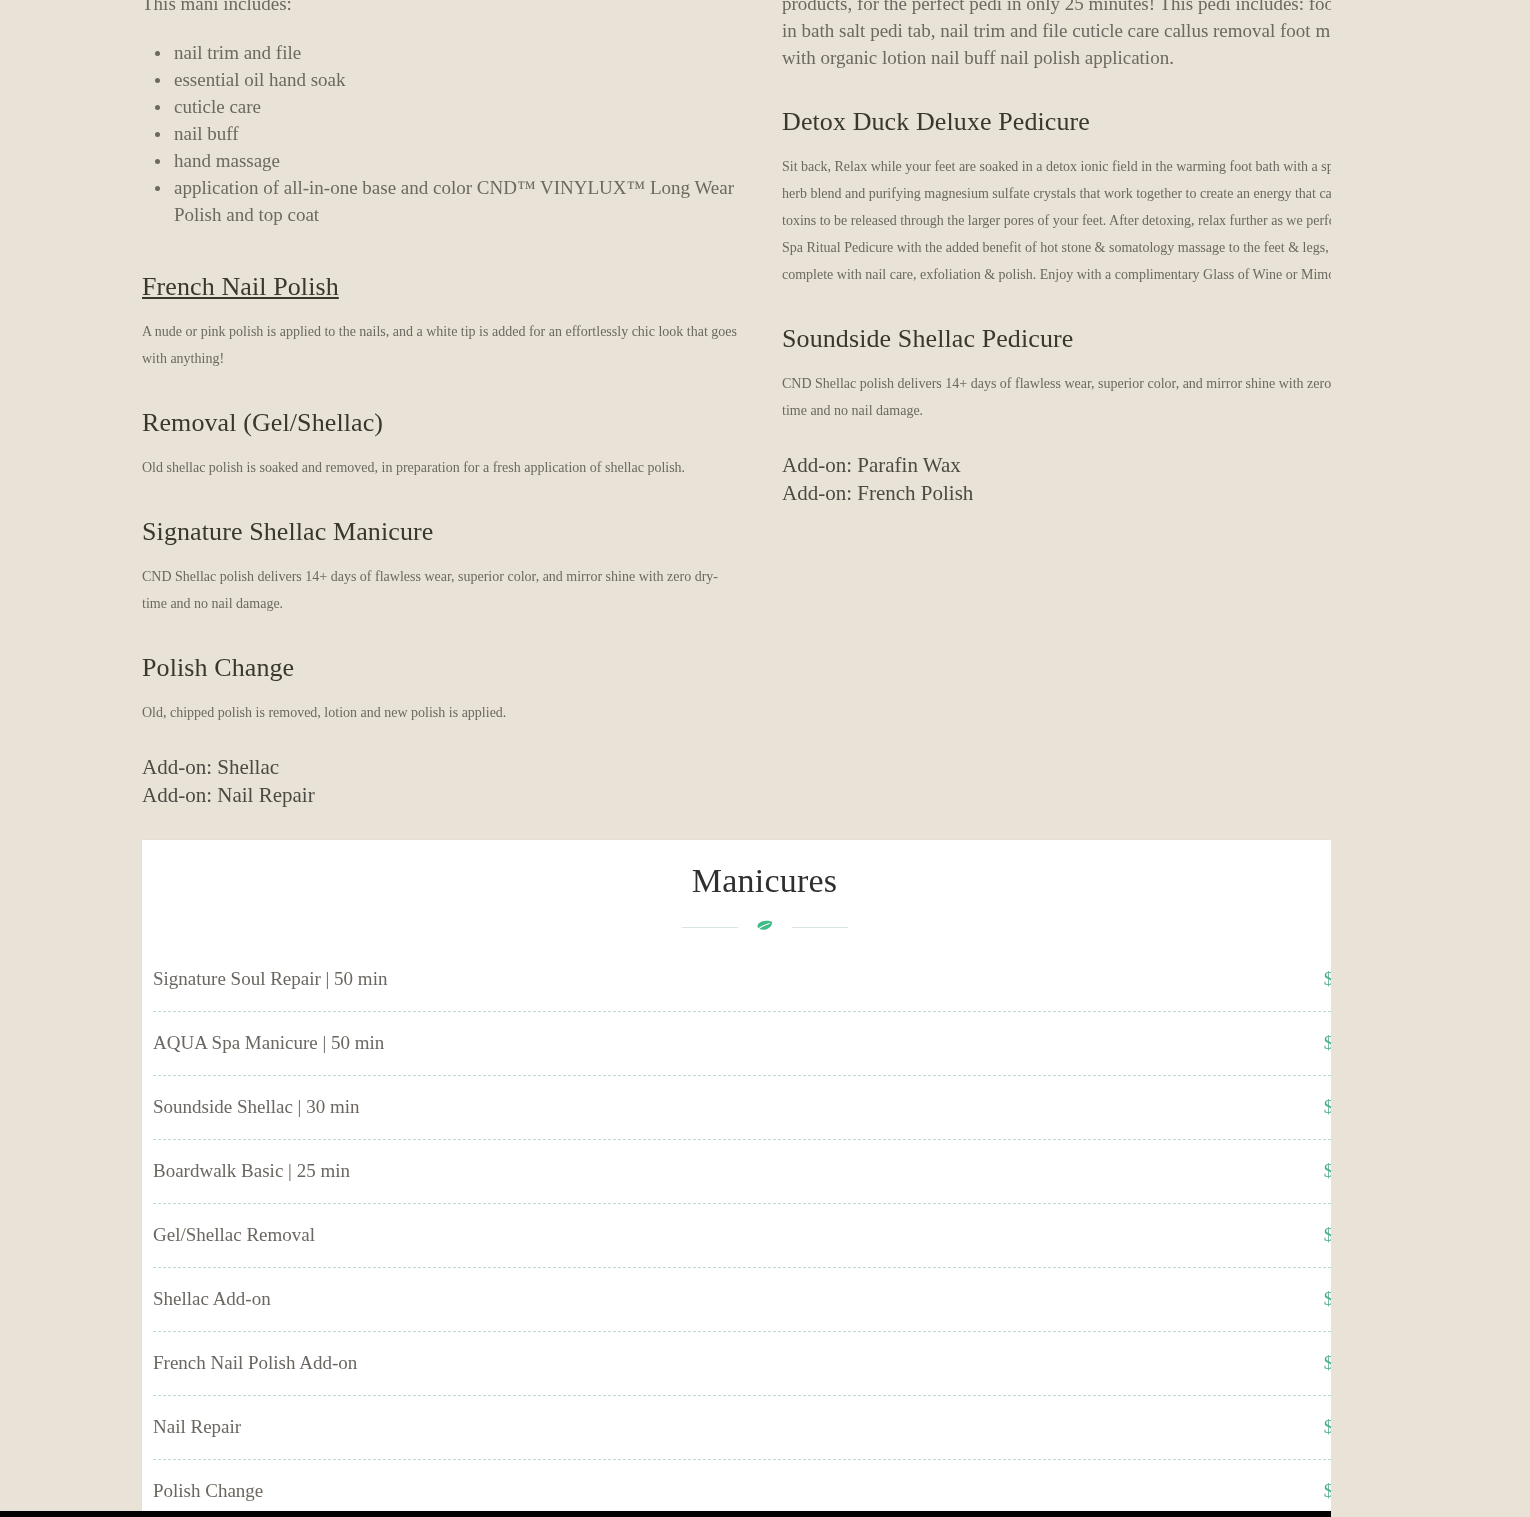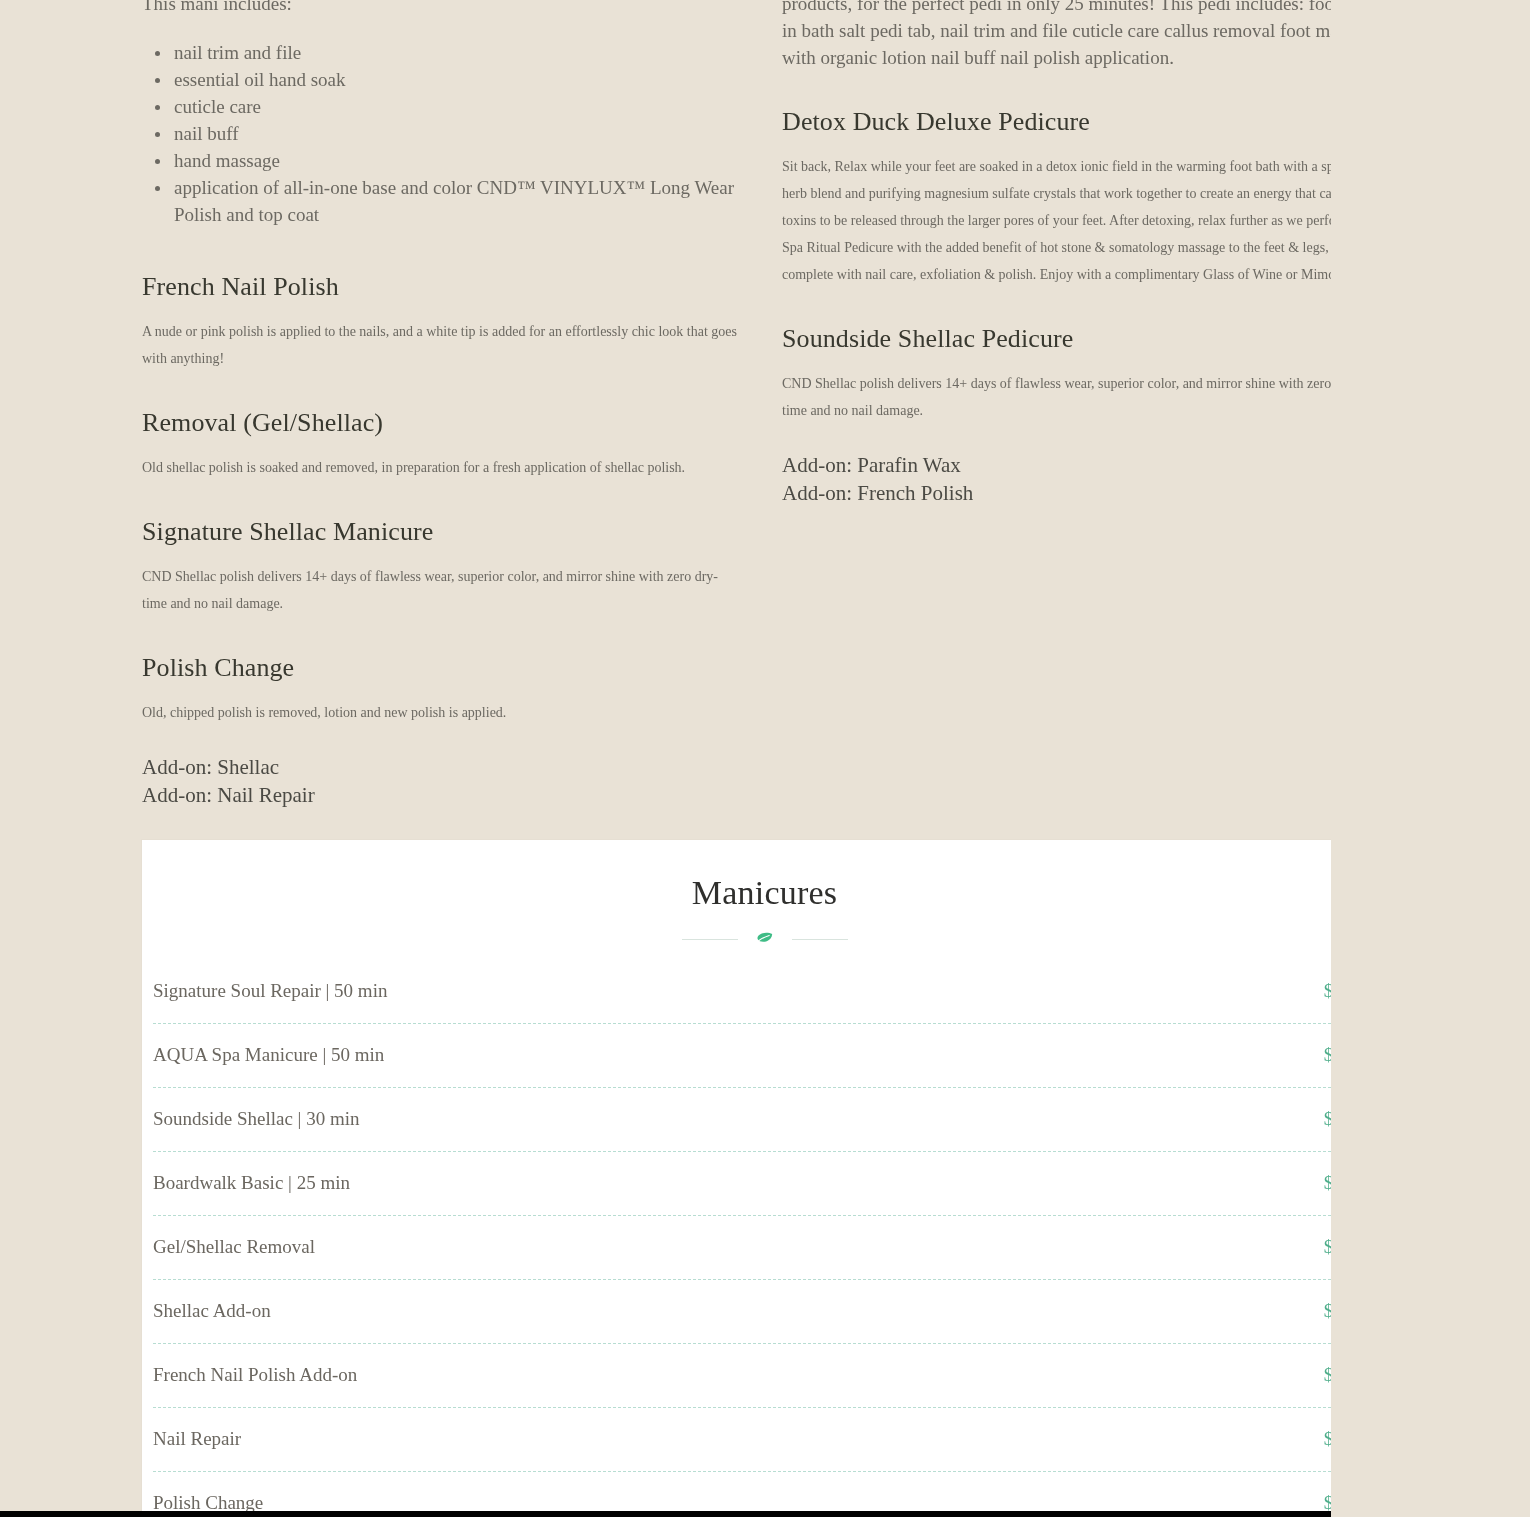--- a/index.html
+++ b/index.html
@@ -72,21 +72,21 @@
   }
 
   h3.svc-title {
     font-size: 26px;
     font-weight: normal;
     line-height: 34px;
     color: #38382f;
     margin: 34px 0 14px 0;
     letter-spacing: 0.1px;
   }
-  h3.svc-title.first { margin-top: 0; }
+  h3.svc-title.first { margin-top: 0; text-decoration: underline; }
 
   p.svc-desc {
     font-size: 14px;
     line-height: 27px;
     color: #6c6962;
     margin: 0 0 8px 0;
   }
 
   .addons {
     margin-top: 28px;
@@ -100,21 +100,21 @@
   .price-card {
     position: absolute;
     left: 142px;
     top: 840px;
     width: 1245px;
     background: #ffffff;
     box-shadow: 0 0 0 1px rgba(0,0,0,0.01);
   }
   .card-section-head {
     text-align: center;
-    padding-top: 30px;
+    padding-top: 18px;
   }
   .card-section-head h2 {
     font-size: 34px;
     font-weight: normal;
     color: #2f2f2d;
     margin: 0;
     line-height: 46px;
     letter-spacing: 0.2px;
   }
   .leaf-divider {

